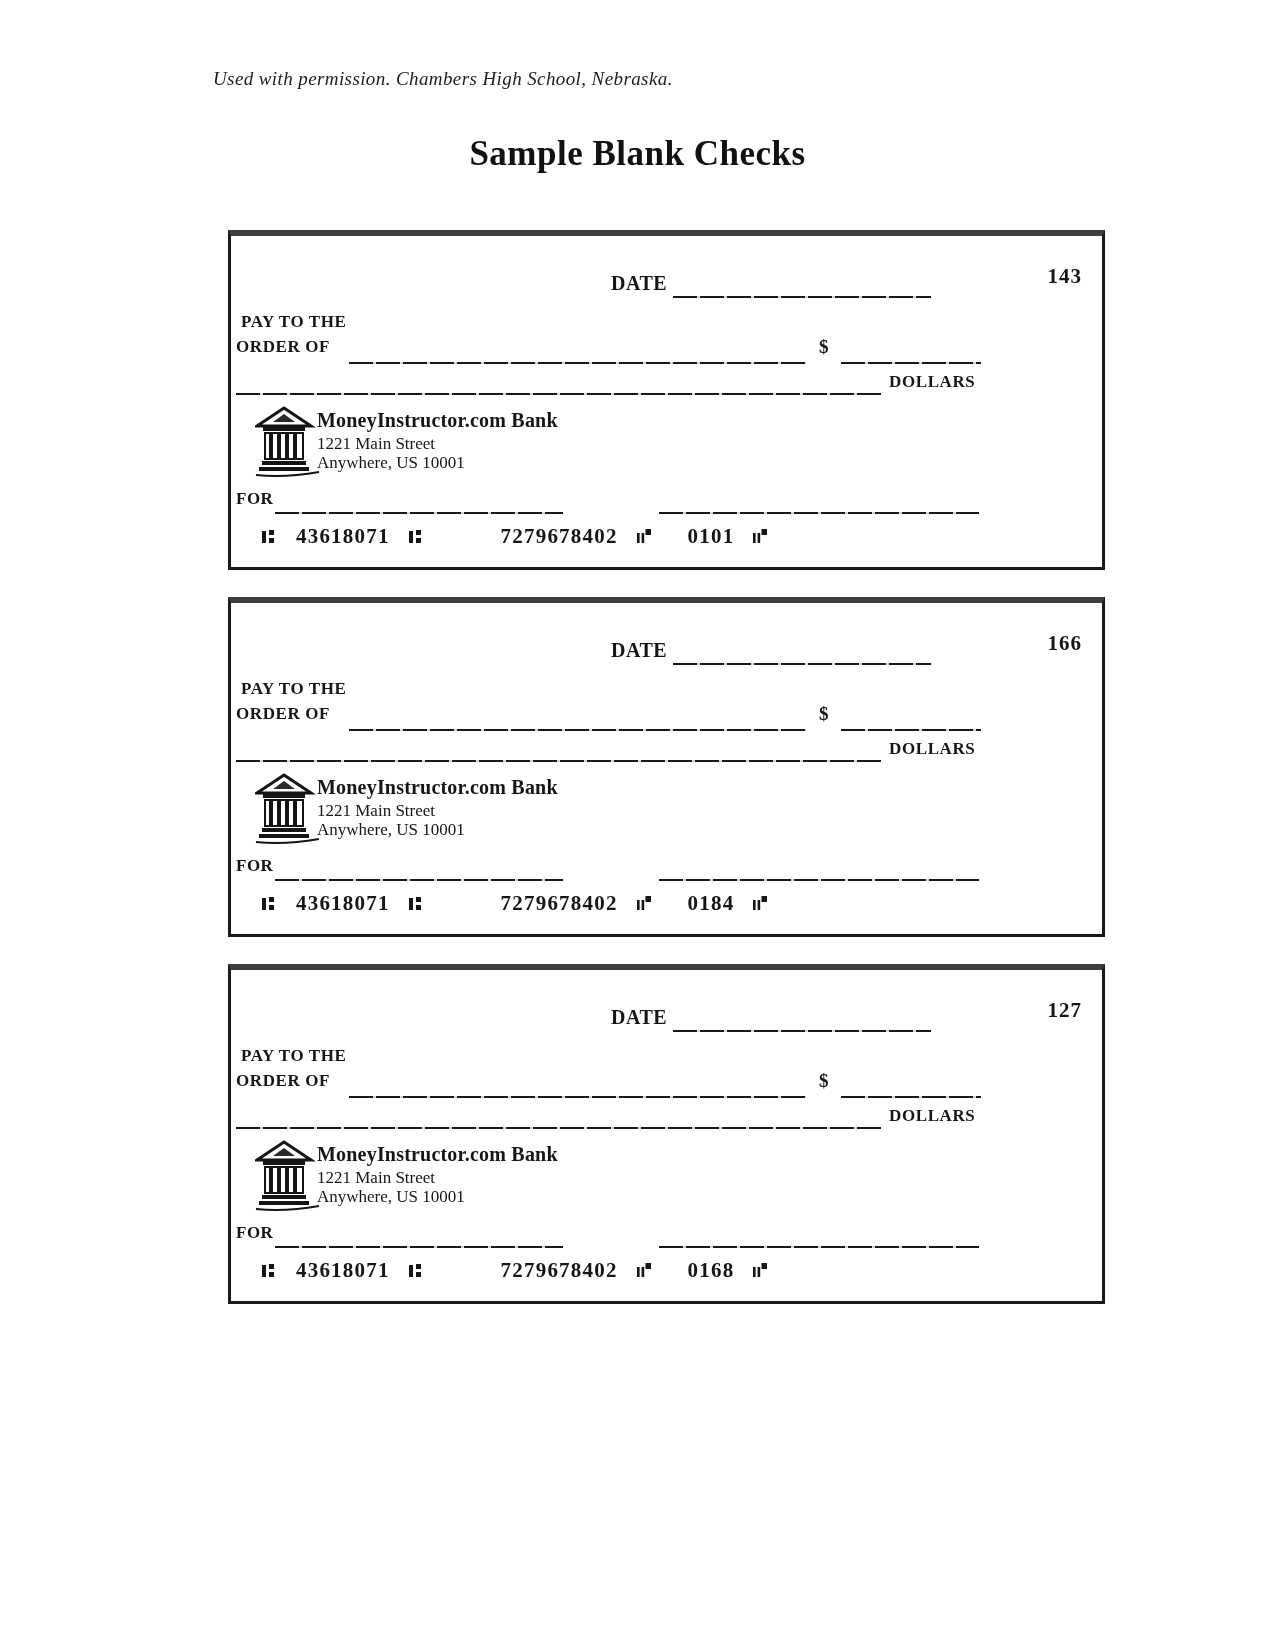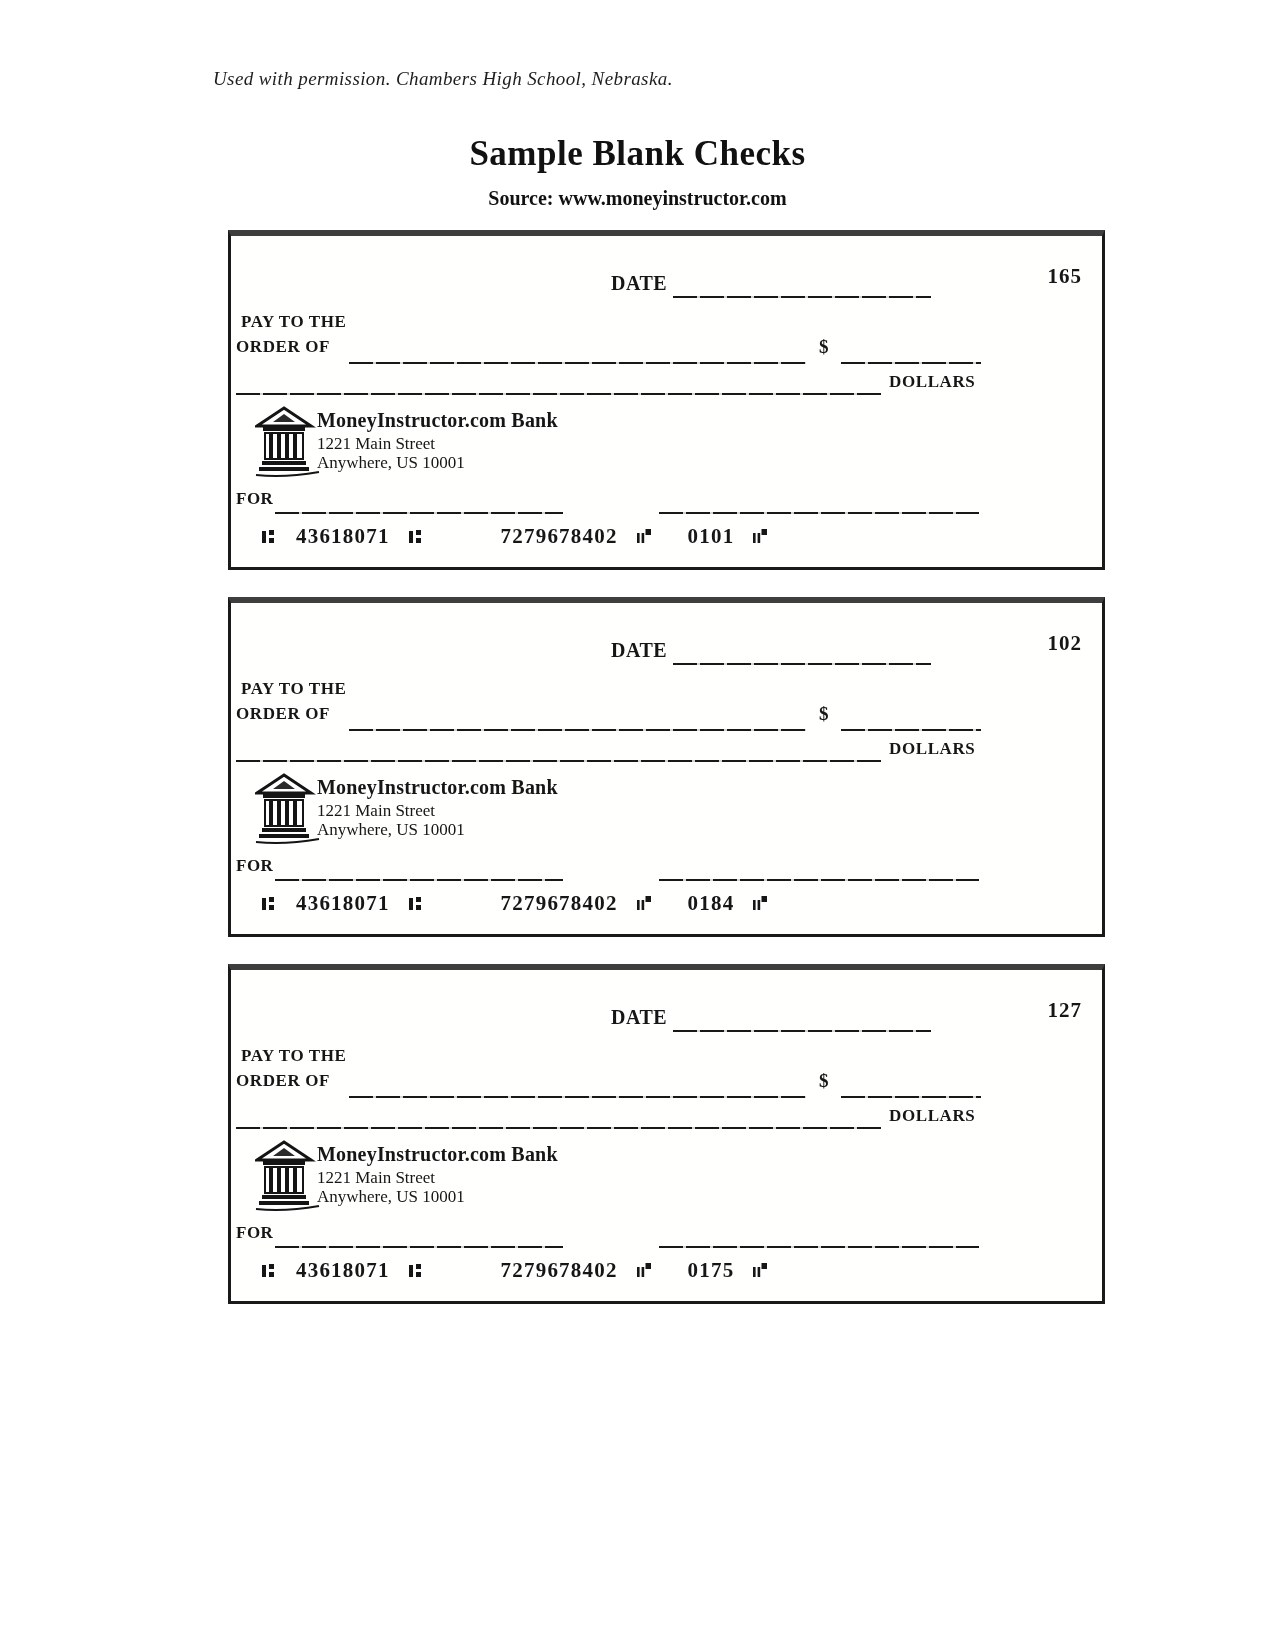--- a/index.html
+++ b/index.html
@@ -102,25 +102,24 @@
       <rect x="4.6" y="6" width="2.6" height="10"></rect>
       <rect x="8.5" y="2" width="5.5" height="6"></rect>
     </g>
   </defs>
 </svg>
 
 <div class="permission-note">Used with permission. Chambers High School, Nebraska.</div>
 
 <div class="doc-header">
   <div class="doc-title">Sample Blank Checks</div>
-  <div class="doc-source">Source: www.moneyinstructor.com</div>
 </div>
 
 <div class="check check-1">
-  <div class="check-number">165</div>
+  <div class="check-number">143</div>
   <div class="date-label">DATE</div>
   <div class="date-line uline"></div>
   <div class="payto-1">PAY TO THE</div>
   <div class="payto-2">ORDER OF</div>
   <div class="payee-line uline"></div>
   <div class="dollar-sign">$</div>
   <div class="amount-line uline"></div>
   <div class="written-line uline"></div>
   <div class="dollars-label">DOLLARS</div>
   <svg class="bank-logo" viewBox="0 0 66 72">
@@ -145,21 +144,21 @@
         <use href="#micr-onus"></use>
       </svg>
     <span class="gap-md">0101</span>
     <svg class="micr-sym" width="16" height="19" viewBox="0 0 16 19">
         <use href="#micr-onus"></use>
       </svg>
   </div>
 </div>
 
 <div class="check check-2">
-  <div class="check-number">102</div>
+  <div class="check-number">166</div>
   <div class="date-label">DATE</div>
   <div class="date-line uline"></div>
   <div class="payto-1">PAY TO THE</div>
   <div class="payto-2">ORDER OF</div>
   <div class="payee-line uline"></div>
   <div class="dollar-sign">$</div>
   <div class="amount-line uline"></div>
   <div class="written-line uline"></div>
   <div class="dollars-label">DOLLARS</div>
   <svg class="bank-logo" viewBox="0 0 66 72">
@@ -215,18 +214,18 @@
         <use href="#micr-transit"></use>
       </svg>
     <span>43618071</span>
     <svg class="micr-sym" width="15" height="19" viewBox="0 0 15 19">
         <use href="#micr-transit"></use>
       </svg>
     <span class="gap-lg">7279678402</span>
     <svg class="micr-sym" width="16" height="19" viewBox="0 0 16 19">
         <use href="#micr-onus"></use>
       </svg>
-    <span class="gap-md">0175</span>
+    <span class="gap-md">0168</span>
     <svg class="micr-sym" width="16" height="19" viewBox="0 0 16 19">
         <use href="#micr-onus"></use>
       </svg>
   </div>
 </div>
 
 </body></html>

